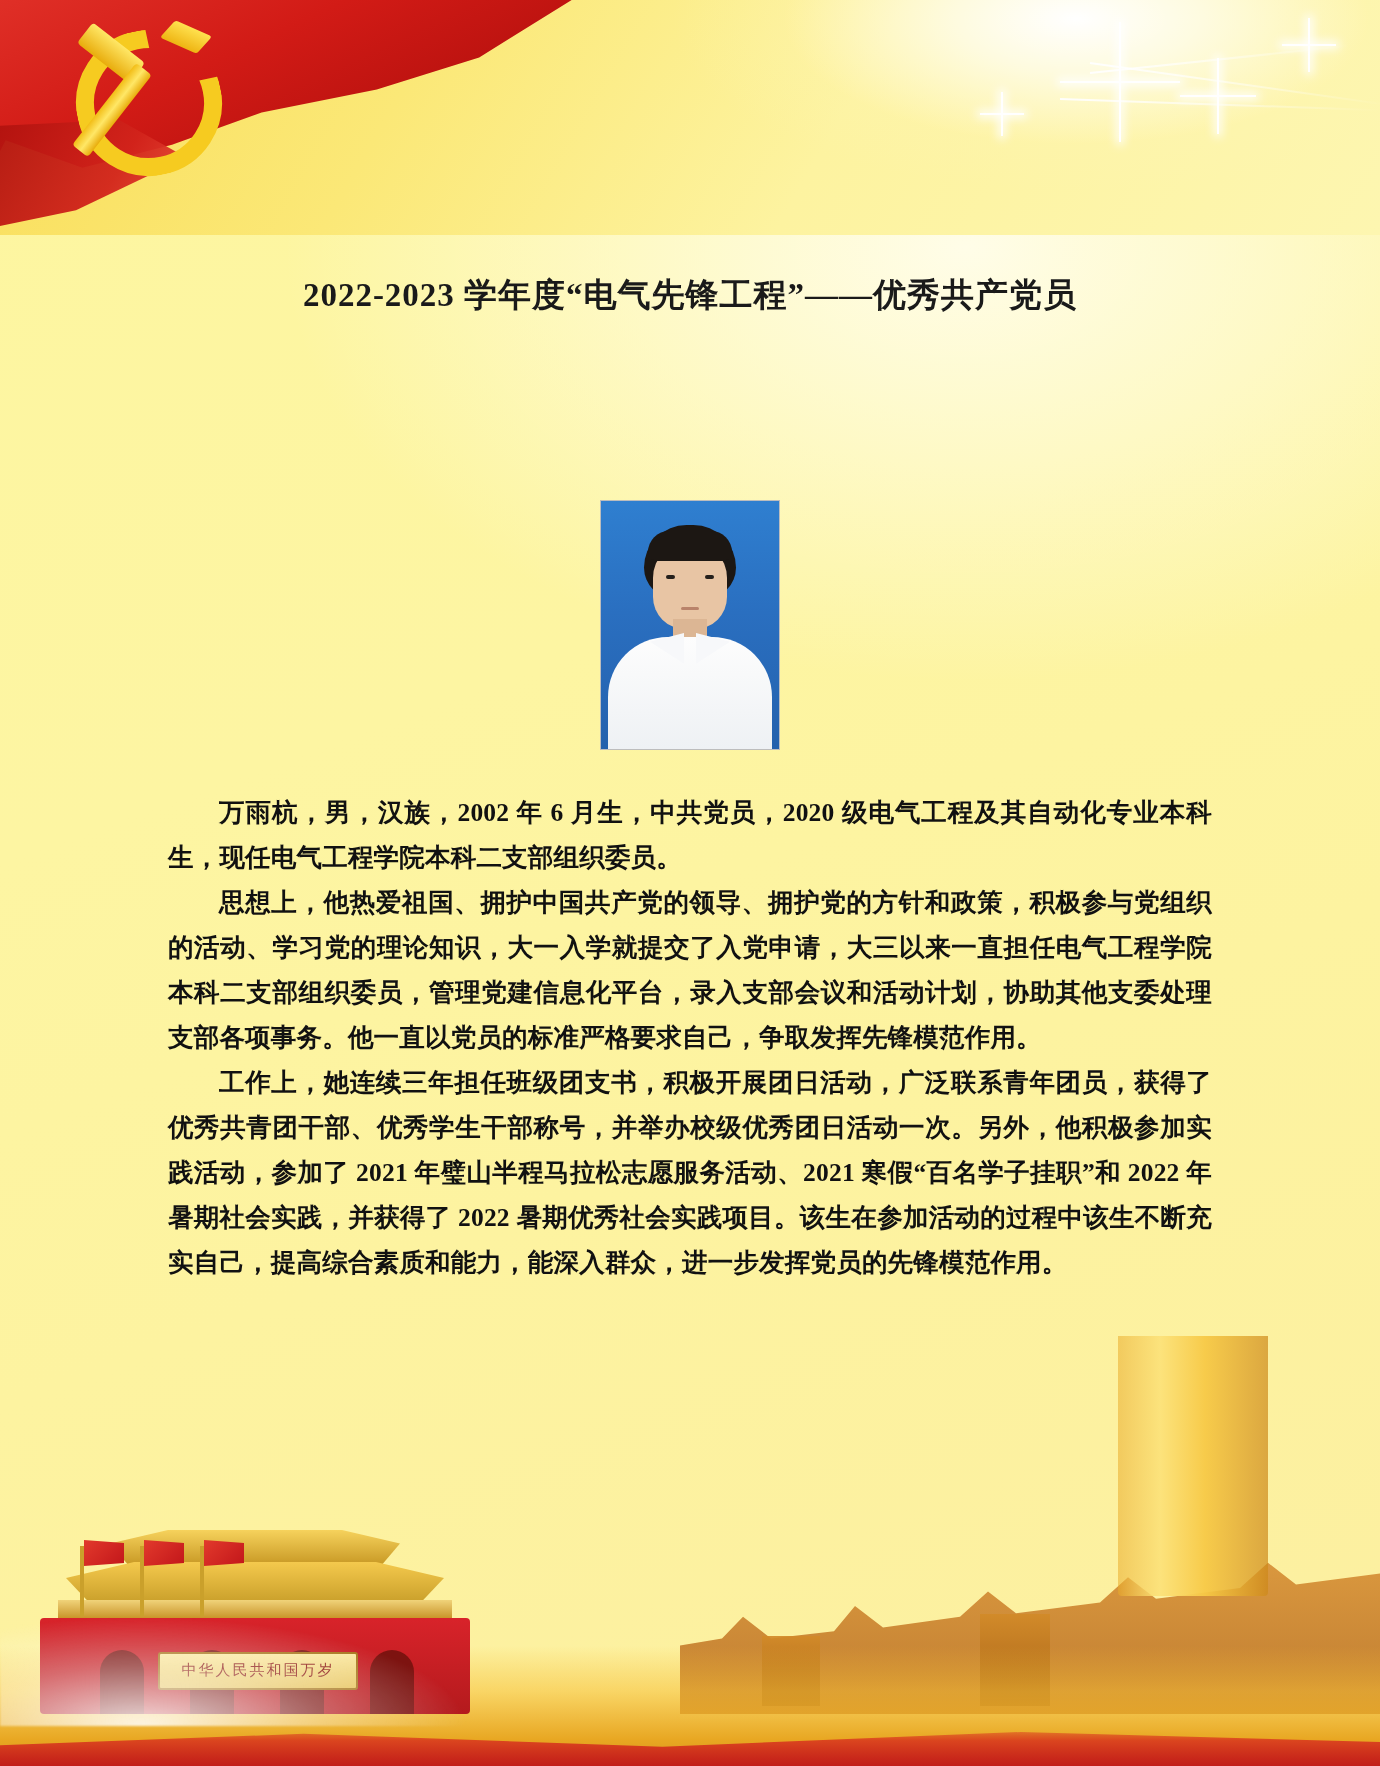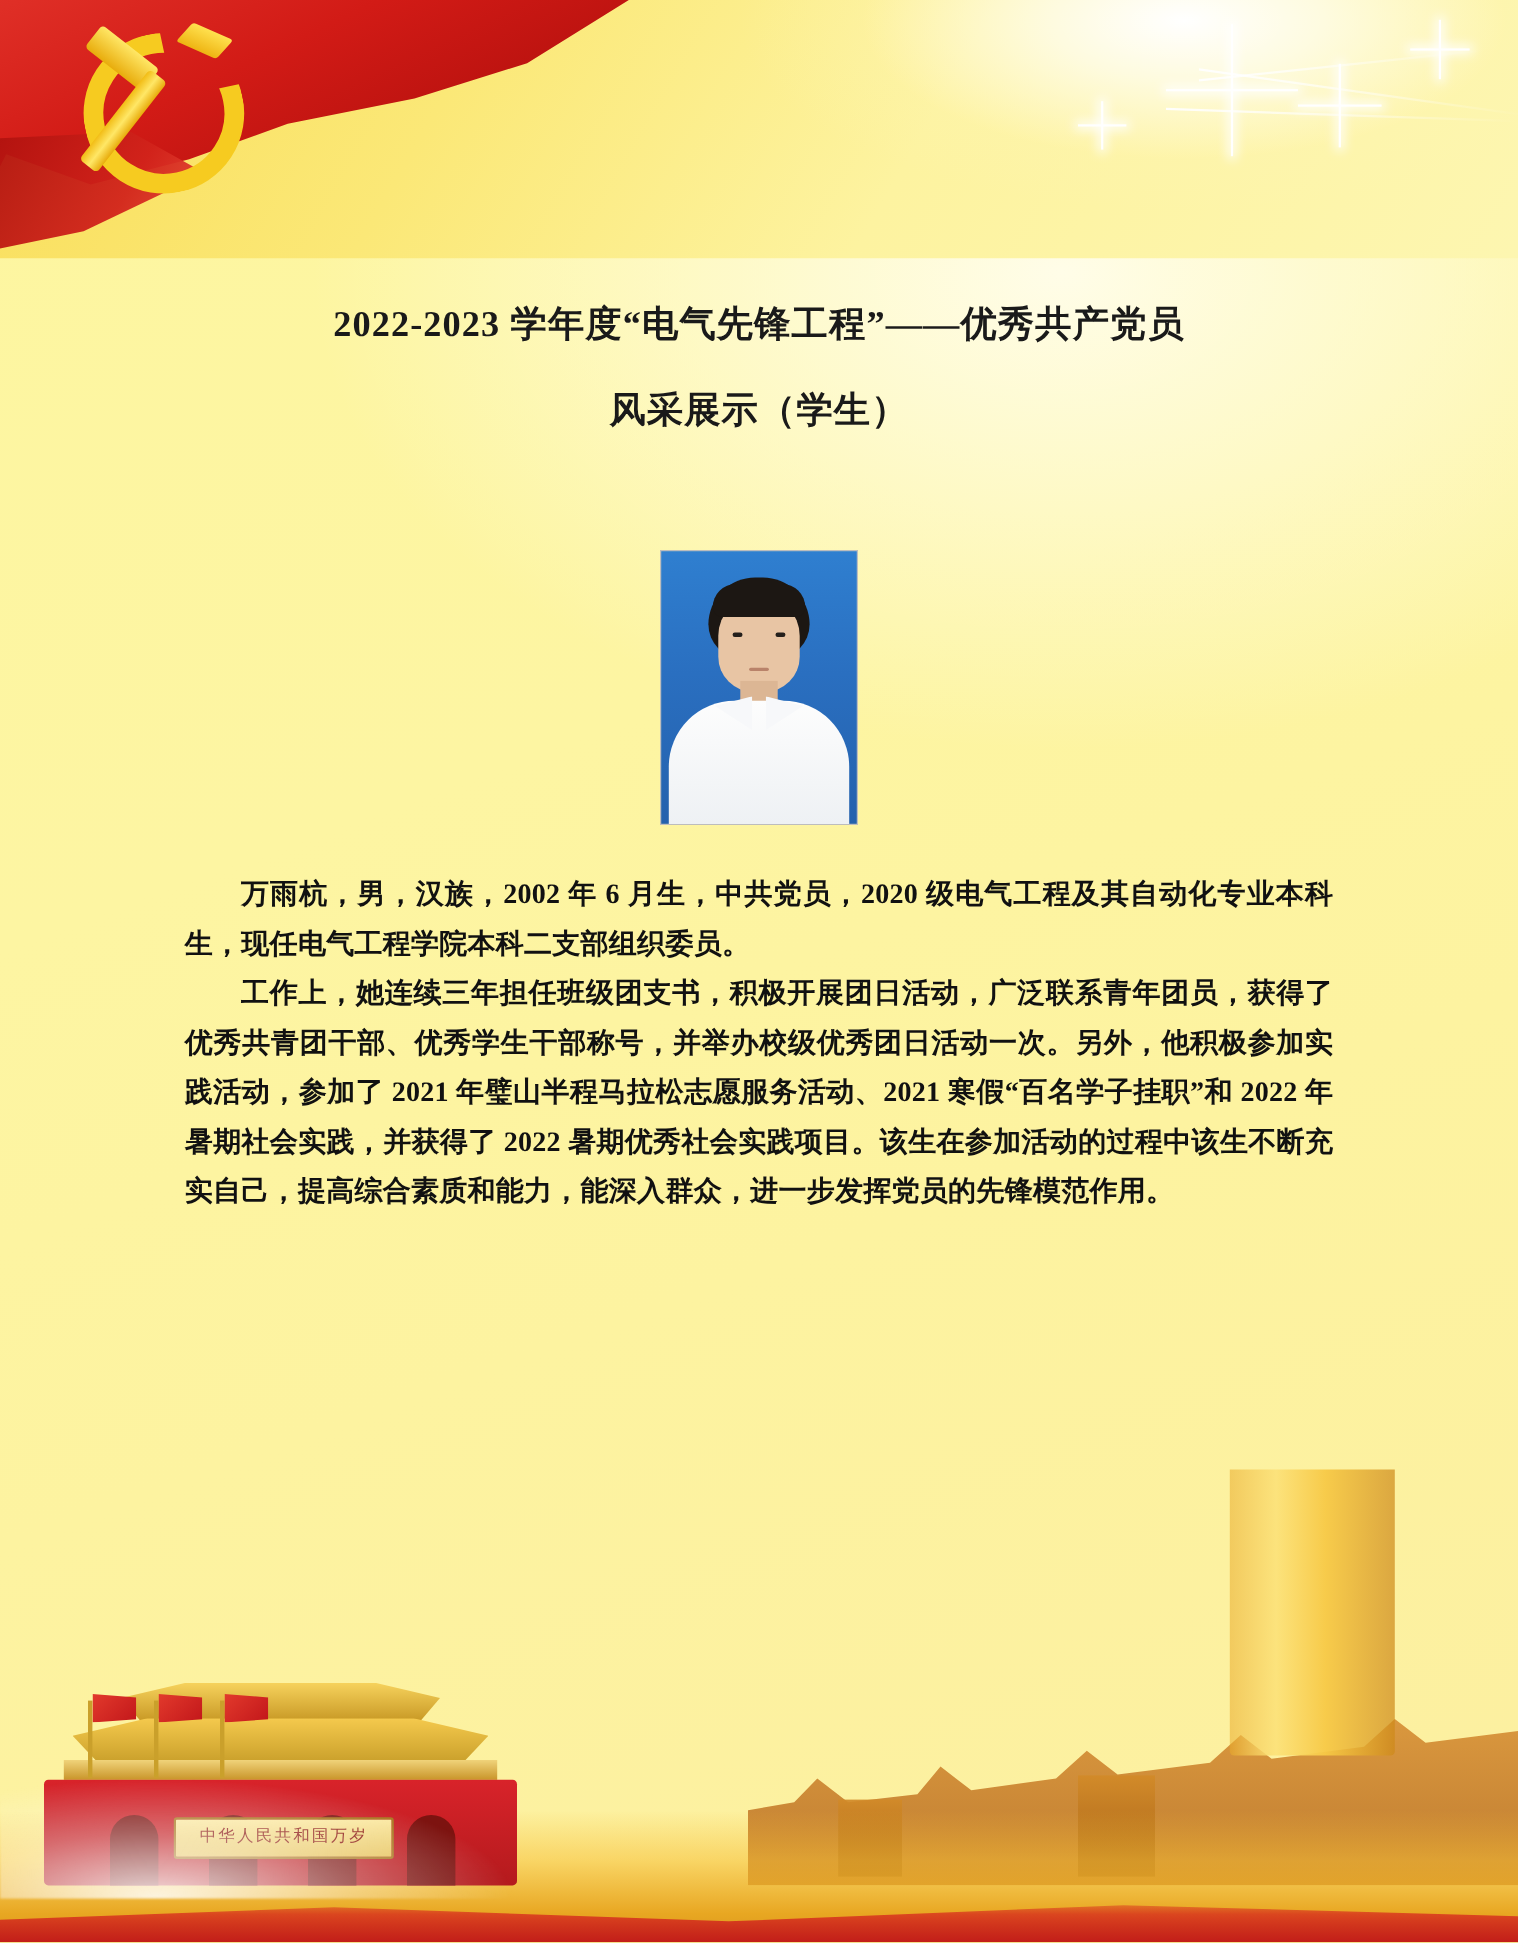--- a/index.html
+++ b/index.html
@@ -400,37 +400,37 @@
     <div class="mini-flag" style="left:204px; bottom:200px;"></div>
 
     <div class="fountain"></div>
     <div class="red-ribbon"></div>
   </div>
 
   <div class="content">
 
     <div class="title-block">
       <div class="title-line l1">2022-2023 学年度“电气先锋工程”——优秀共产党员</div>
-      <div class="title-line l2">风采展示（学生）</div>
     </div>
 
     <div class="photo-wrap">
       <div class="photo">
         <div class="hair"></div>
         <div class="face"></div>
         <div class="fringe"></div>
         <div class="eye l"></div>
         <div class="eye r"></div>
         <div class="mouth"></div>
         <div class="neck"></div>
         <div class="shirt"></div>
         <div class="collar-l"></div>
         <div class="collar-r"></div>
       </div>
     </div>
 
     <div class="body-text">
       <p>万雨杭，男，汉族，2002 年 6 月生，中共党员，2020 级电气工程及其自动化专业本科生，现任电气工程学院本科二支部组织委员。</p>
+      <p>思想上，他热爱祖国、拥护中国共产党的领导、拥护党的方针和政策，积极参与党组织的活动、学习党的理论知识，大一入学就提交了入党申请，大三以来一直担任电气工程学院本科二支部组织委员，管理党建信息化平台，录入支部会议和活动计划，协助其他支委处理支部各项事务。他一直以党员的标准严格要求自己，争取发挥先锋模范作用。</p>
       <p>工作上，她连续三年担任班级团支书，积极开展团日活动，广泛联系青年团员，获得了优秀共青团干部、优秀学生干部称号，并举办校级优秀团日活动一次。另外，他积极参加实践活动，参加了 2021 年璧山半程马拉松志愿服务活动、2021 寒假“百名学子挂职”和 2022 年暑期社会实践，并获得了 2022 暑期优秀社会实践项目。该生在参加活动的过程中该生不断充实自己，提高综合素质和能力，能深入群众，进一步发挥党员的先锋模范作用。</p>
     </div>
 
   </div>
 </div>
 
 </body></html>

